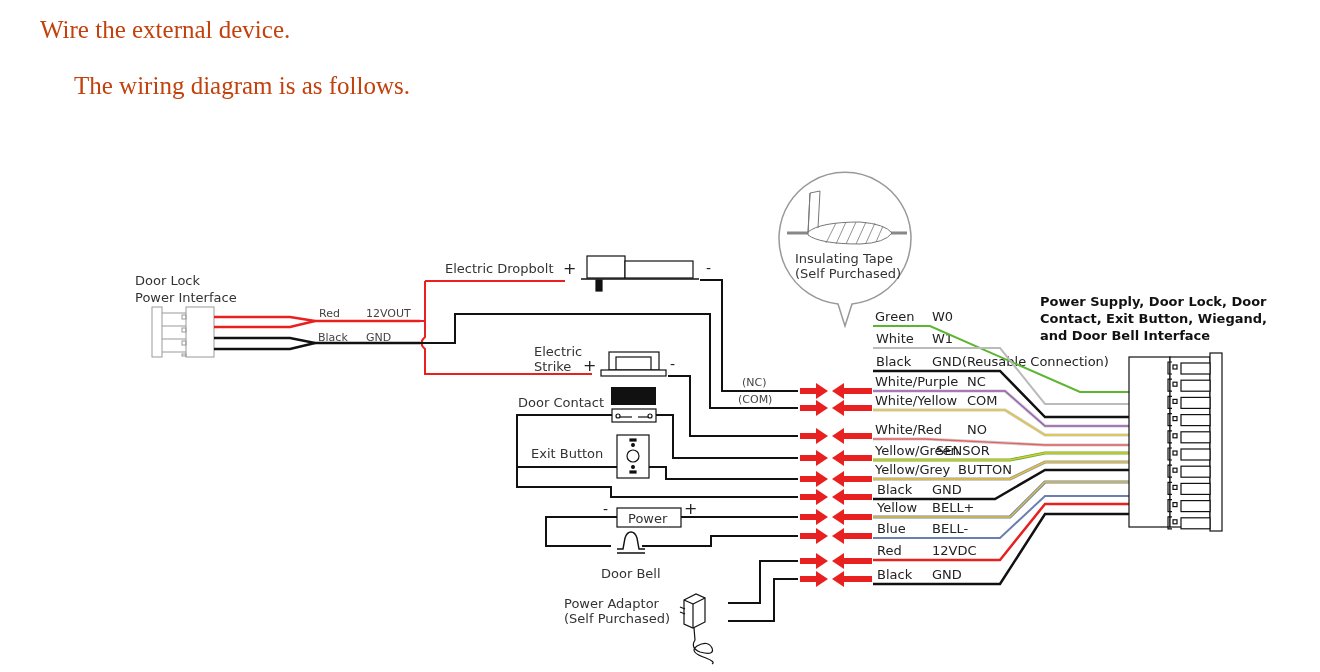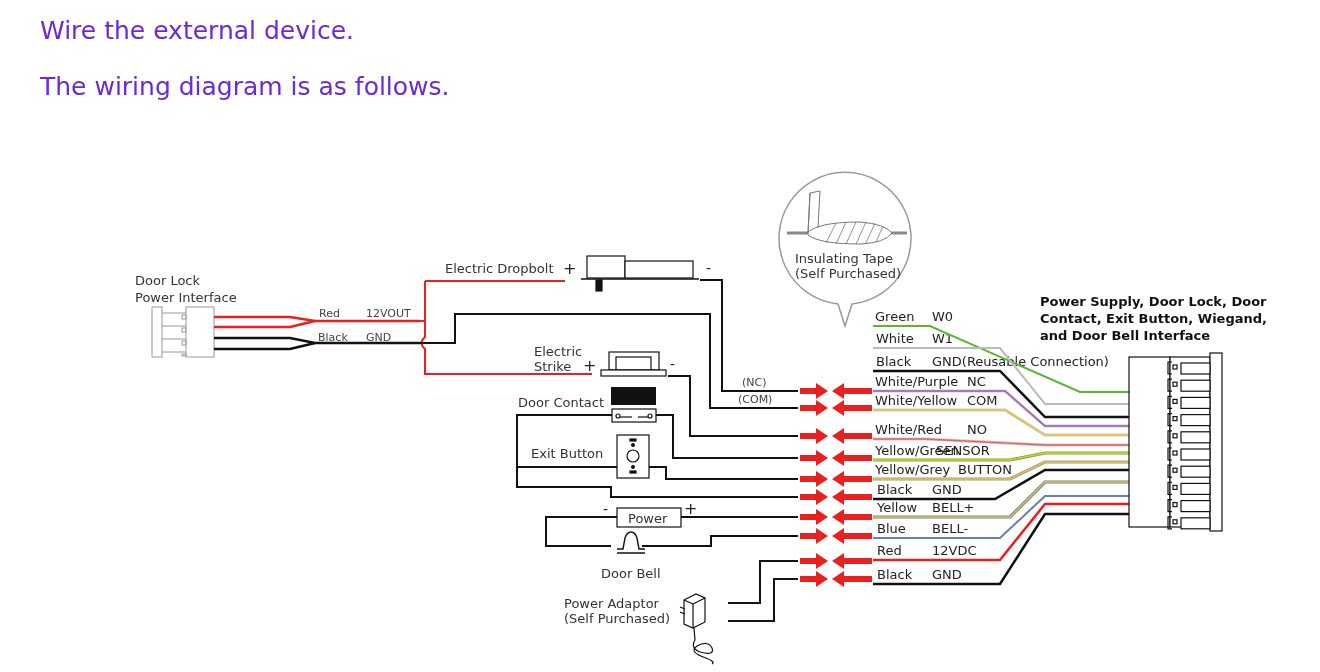--- a/index.html
+++ b/index.html
@@ -1,20 +1,20 @@
 <!DOCTYPE html>
 <html><head>
 <meta charset="utf-8">
 <style>
   html, body { margin:0; padding:0; background:#ffffff; }
   body { width:1320px; height:672px; position:relative; overflow:hidden;
          font-family:"DejaVu Sans", "Liberation Sans", sans-serif; color:#000; }
-  .heading { position:absolute; left:40px; font-size:25px; color:#6d28d9; margin:0; font-weight:normal; }
+  .heading { position:absolute; left:40px; font-size:25px; color:#c2410c; margin:0; font-weight:normal;font-family:Liberation Serif, serif; }
   #h1 { top:16px; }
-  #h2 { top:72px; }
+  #h2 { top:72px;margin-left:34px; }
   svg { position:absolute; left:0; top:0; }
   svg text { font-family:"DejaVu Sans", "Liberation Sans", sans-serif; fill:#444; }
   .lbl { font-size:13px; fill:#333; }
   .sm { font-size:11px; fill:#444; }
   .wl { font-size:13px; fill:#222; }
   .bold { font-size:13px; font-weight:bold; fill:#111; }
 </style>
 </head>
 <body>
 

